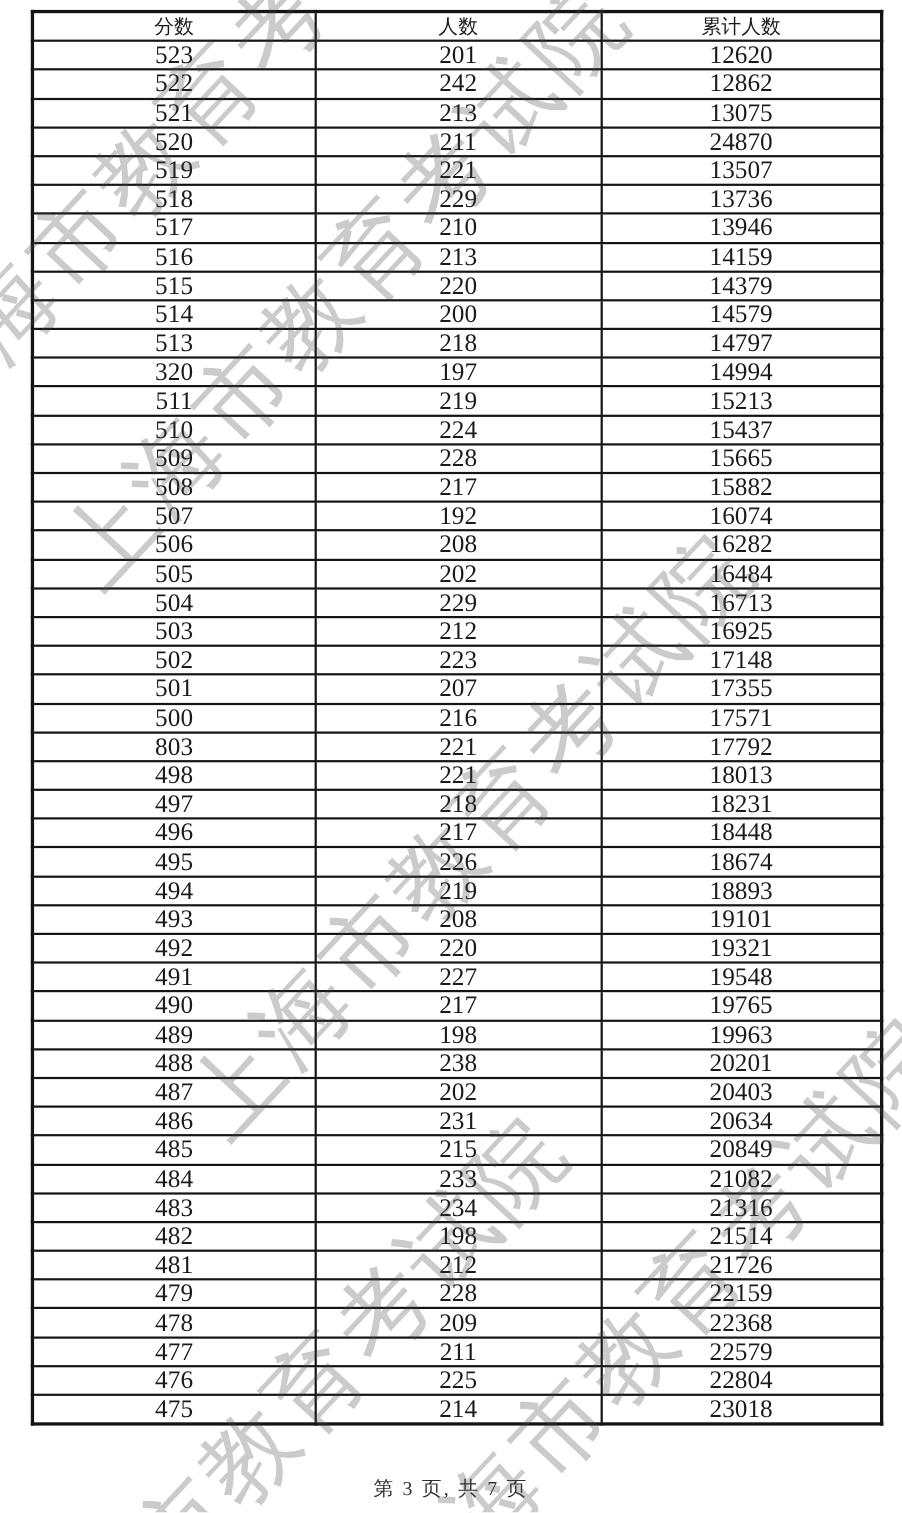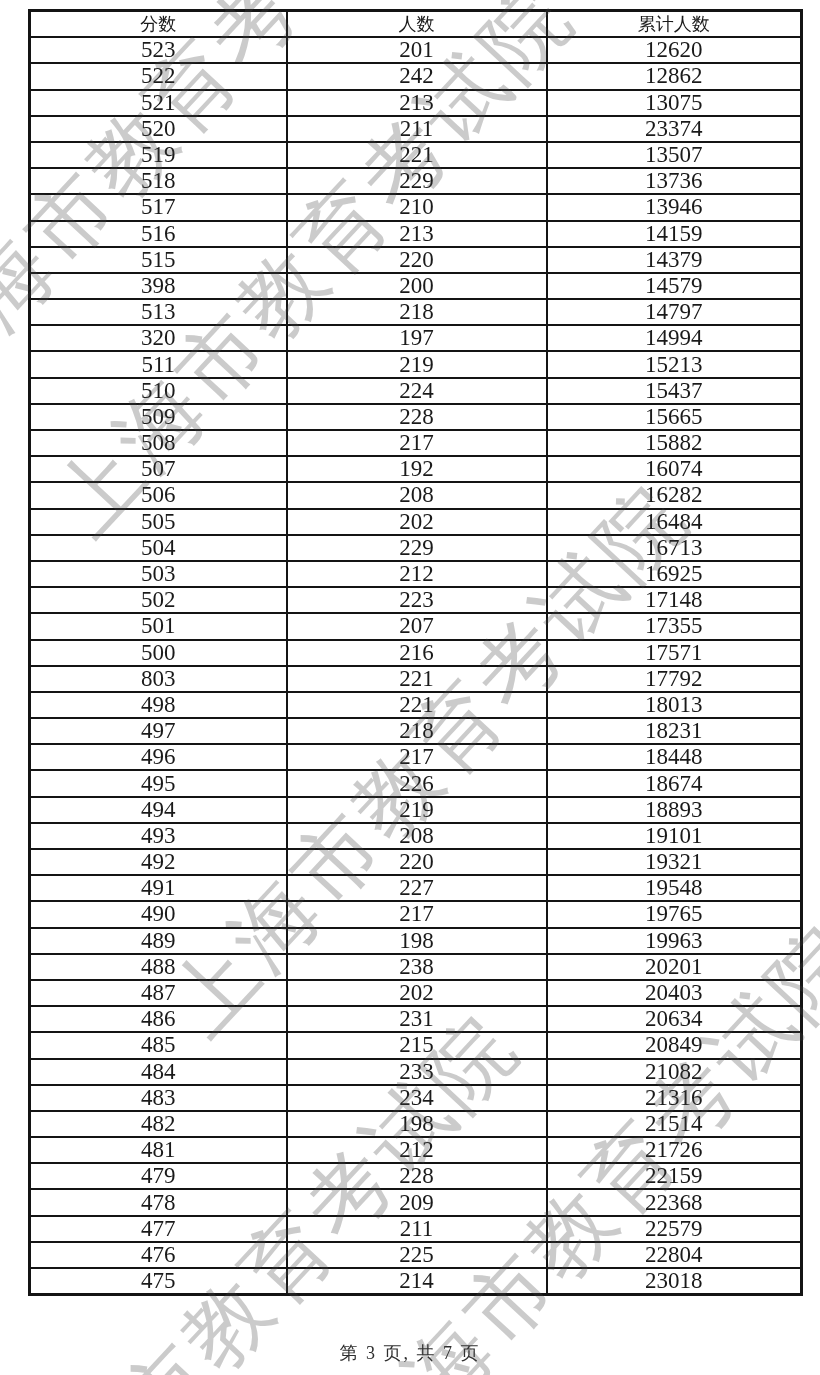--- a/index.html
+++ b/index.html
@@ -121,21 +121,21 @@
           <td>12862</td>
         </tr>
         <tr>
           <td>521</td>
           <td>213</td>
           <td>13075</td>
         </tr>
         <tr>
           <td>520</td>
           <td>211</td>
-          <td>23374</td>
+          <td>24870</td>
         </tr>
         <tr>
           <td>519</td>
           <td>221</td>
           <td>13507</td>
         </tr>
         <tr>
           <td>518</td>
           <td>229</td>
           <td>13736</td>
@@ -149,21 +149,21 @@
           <td>516</td>
           <td>213</td>
           <td>14159</td>
         </tr>
         <tr>
           <td>515</td>
           <td>220</td>
           <td>14379</td>
         </tr>
         <tr>
-          <td>398</td>
+          <td>514</td>
           <td>200</td>
           <td>14579</td>
         </tr>
         <tr>
           <td>513</td>
           <td>218</td>
           <td>14797</td>
         </tr>
         <tr>
           <td>320</td>

